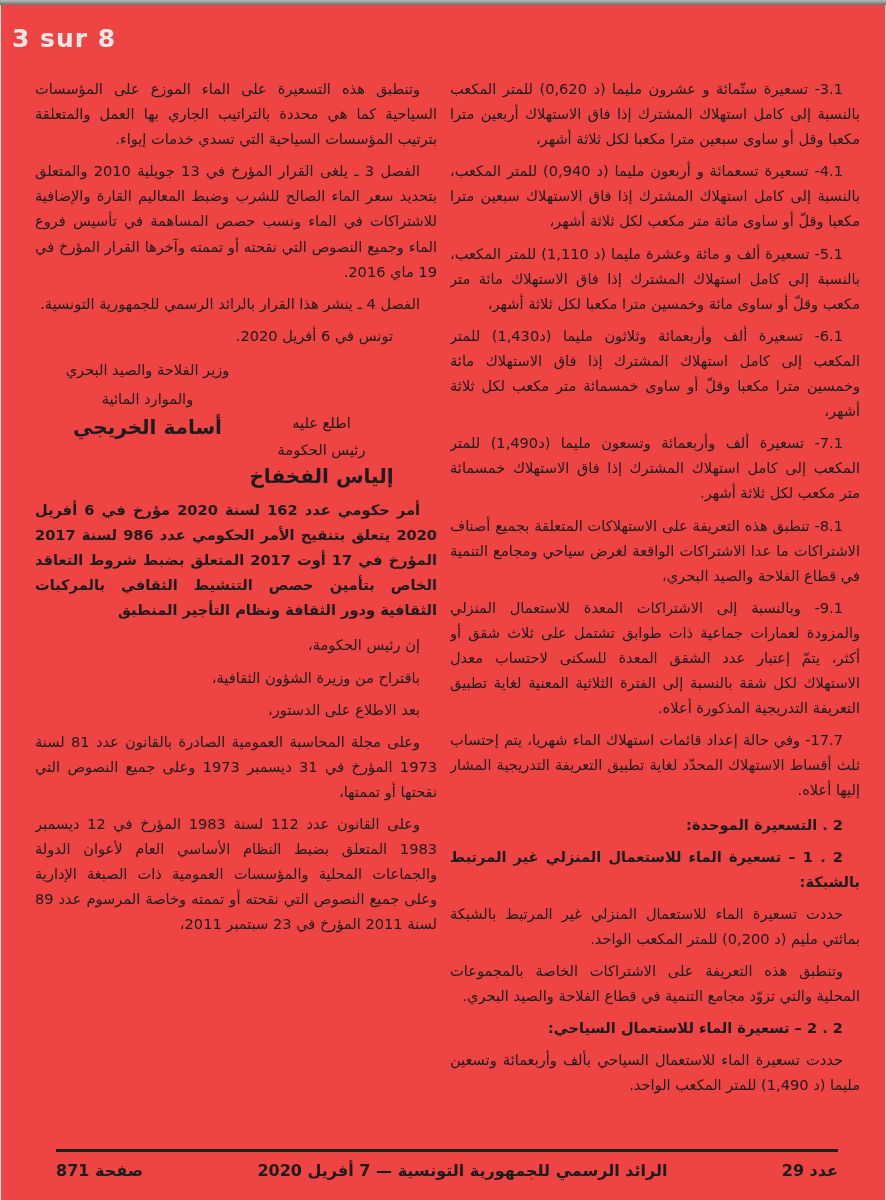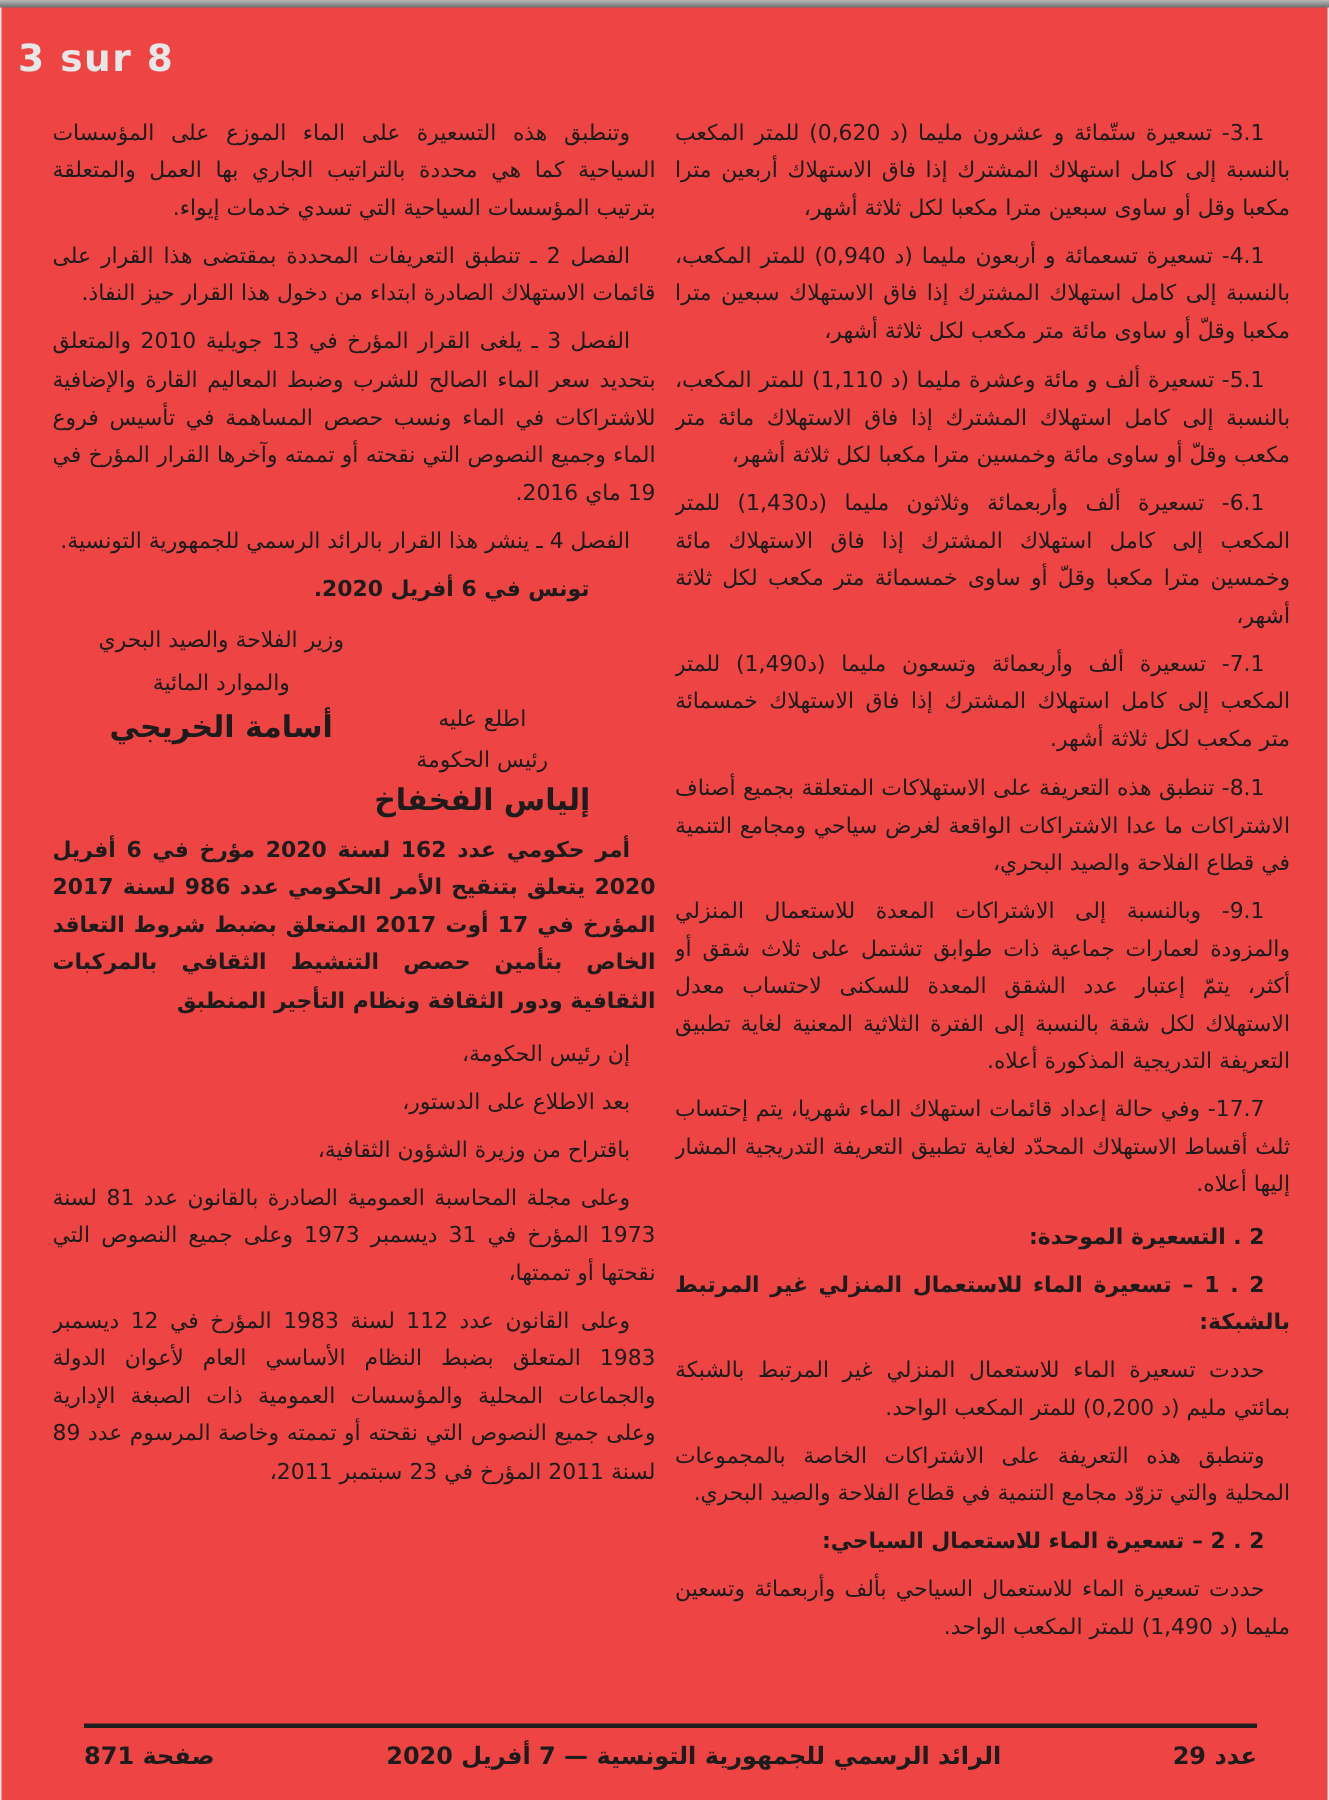--- a/index.html
+++ b/index.html
@@ -29,21 +29,21 @@
     font-size: 14.6px;
     line-height: 1.72;
     height: 1058px;
     overflow: hidden;
   }
   .col-left  { left: 35px;  width: 402px; }
   .col-right { right: 26px; width: 410px; }
   .para { margin: 0 0 7px 0; text-indent: 17px; }
   .bold { font-weight: bold; }
   .head { margin-top: 9px; }
-  .date-line { text-indent: 44px; font-weight: bold; }
+  .date-line { text-indent: 44px; }
   
   .sig { position: relative; height: 142px; margin-top: 6px; }
   .sig-minister {
     position: absolute; top: 0; right: 195px; left: 18px;
     text-align: center; line-height: 29px;
   }
   .sig-pm {
     position: absolute; top: 54px; left: 213px; right: 42px;
     text-align: center; line-height: 27px;
   }
@@ -73,43 +73,42 @@
 </head>
 <body>
 
 <div class="page">
 
   <div class="top-bar"></div>
   <div class="page-indicator">3 sur 8</div>
 
   <div class="col col-left">
     <p class="para">وتنطبق هذه التسعيرة على الماء الموزع على المؤسسات السياحية كما هي محددة بالتراتيب الجاري بها العمل والمتعلقة بترتيب المؤسسات السياحية التي تسدي خدمات إيواء.</p>
-    <p class="para">الفصل 2 ـ تنطبق التعريفات المحددة بمقتضى هذا القرار على قائمات الاستهلاك الصادرة ابتداء من دخول هذا القرار حيز النفاذ.</p>
     <p class="para">الفصل 3 ـ يلغى القرار المؤرخ في 13 جويلية 2010 والمتعلق بتحديد سعر الماء الصالح للشرب وضبط المعاليم القارة والإضافية للاشتراكات في الماء ونسب حصص المساهمة في تأسيس فروع الماء وجميع النصوص التي نقحته أو تممته وآخرها القرار المؤرخ في 19 ماي 2016.</p>
     <p class="para">الفصل 4 ـ  ينشر هذا القرار بالرائد الرسمي للجمهورية التونسية.</p>
     <p class="para date-line">تونس في 6 أفريل 2020.</p>
 
     <div class="sig">
       <div class="sig-minister">
         <div>وزير الفلاحة والصيد البحري</div>
         <div>والموارد المائية</div>
         <div class="sig-name">أسامة الخريجي</div>
       </div>
       <div class="sig-pm">
         <div>اطلع عليه</div>
         <div>رئيس الحكومة</div>
         <div class="sig-name">إلياس الفخفاخ</div>
       </div>
     </div>
 
 
     <p class="para decree">أمر حكومي عدد 162 لسنة 2020 مؤرخ في 6 أفريل 2020 يتعلق بتنقيح الأمر الحكومي عدد 986 لسنة 2017 المؤرخ في 17 أوت 2017 المتعلق بضبط شروط التعاقد الخاص بتأمين حصص التنشيط الثقافي بالمركبات الثقافية ودور الثقافة ونظام التأجير المنطبق</p>
     <p class="para">إن رئيس الحكومة،</p>
+    <p class="para">باقتراح من وزيرة الشؤون الثقافية،</p>
     <p class="para">بعد الاطلاع على الدستور،</p>
-    <p class="para">باقتراح من وزيرة الشؤون الثقافية،</p>
     <p class="para">وعلى مجلة المحاسبة العمومية الصادرة بالقانون عدد 81 لسنة 1973 المؤرخ في 31 ديسمبر 1973 وعلى جميع النصوص التي نقحتها أو تممتها،</p>
     <p class="para">وعلى القانون عدد 112 لسنة 1983 المؤرخ في 12 ديسمبر 1983 المتعلق بضبط النظام الأساسي العام لأعوان الدولة والجماعات المحلية والمؤسسات العمومية ذات الصبغة الإدارية وعلى جميع النصوص التي نقحته أو تممته وخاصة المرسوم عدد 89 لسنة 2011 المؤرخ في 23 سبتمبر 2011،</p>
   </div>
 
   <div class="col col-right">
     <p class="para">3.1- تسعيرة ستّمائة و عشرون مليما ⁦(0,620 د)⁩ للمتر المكعب بالنسبة إلى كامل استهلاك المشترك إذا فاق الاستهلاك أربعين مترا مكعبا وقل أو ساوى سبعين مترا مكعبا لكل ثلاثة أشهر،</p>
     <p class="para">4.1- تسعيرة تسعمائة و أربعون مليما ⁦(0,940 د)⁩ للمتر المكعب، بالنسبة إلى كامل استهلاك المشترك إذا فاق الاستهلاك سبعين مترا مكعبا وقلّ أو ساوى مائة متر مكعب لكل ثلاثة أشهر،</p>
     <p class="para">5.1- تسعيرة ألف و مائة وعشرة مليما ⁦(1,110 د)⁩ للمتر المكعب، بالنسبة إلى كامل استهلاك المشترك إذا فاق الاستهلاك مائة متر مكعب وقلّ أو ساوى مائة وخمسين مترا مكعبا لكل ثلاثة أشهر،</p>
     <p class="para">6.1- تسعيرة ألف وأربعمائة وثلاثون مليما ⁦(1,430د)⁩ للمتر المكعب إلى كامل استهلاك المشترك إذا فاق الاستهلاك مائة وخمسين مترا مكعبا وقلّ أو ساوى خمسمائة متر مكعب لكل ثلاثة أشهر،</p>
     <p class="para">7.1- تسعيرة ألف وأربعمائة وتسعون مليما ⁦(1,490د)⁩ للمتر المكعب إلى كامل استهلاك المشترك إذا فاق الاستهلاك خمسمائة متر مكعب لكل ثلاثة  أشهر.</p>

